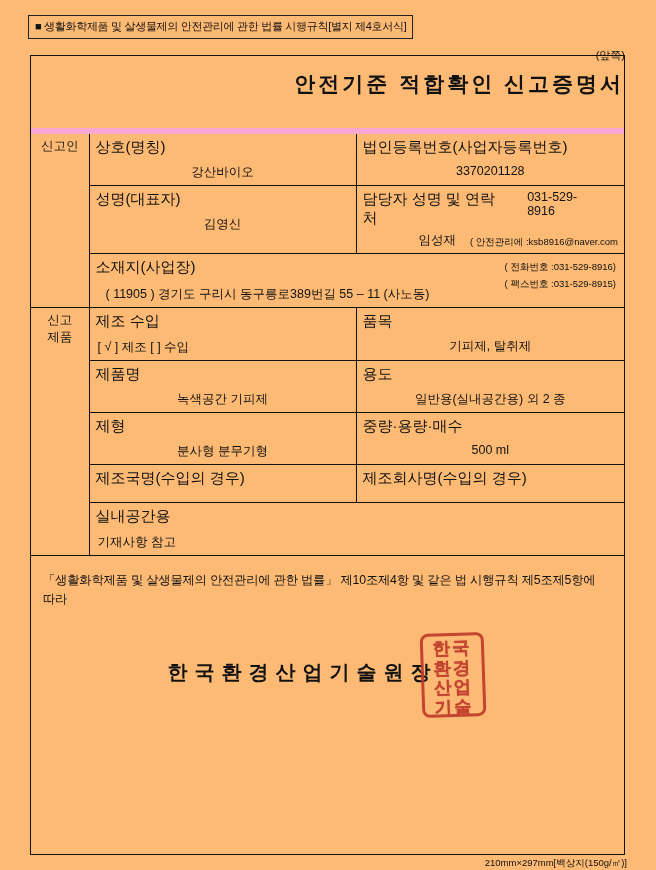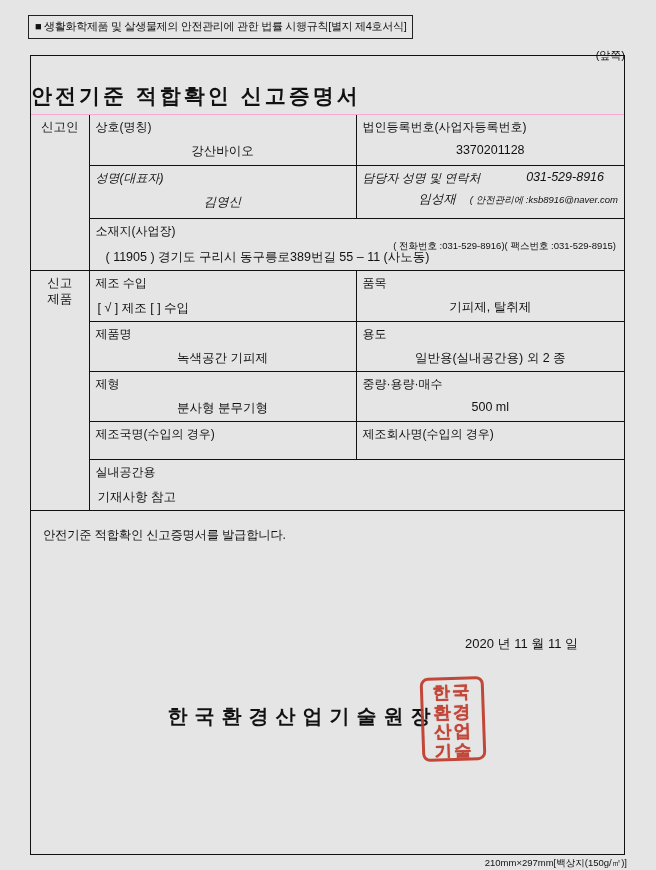--- a/index.html
+++ b/index.html
@@ -1,52 +1,52 @@
 <!DOCTYPE html>
 <html><head>
 <meta charset="utf-8">
 <style>
   * { margin:0; padding:0; box-sizing:border-box; }
   html,body { background:#ffffff; }
   body { font-family:"Liberation Sans","DejaVu Sans",sans-serif; color:#111; }
-  .page { width:656px; height:870px; background:#e5e5e5; position:relative; overflow:hidden; }
+  .page { width:656px; height:870px; background:#fdba74; position:relative; overflow:hidden; }
 
   .top-note-box { position:absolute; top:15px; left:28px; border:1px solid #222;
                   padding:3px 6px 4px; font-size:11px; letter-spacing:-0.3px; }
   .front-label { position:absolute; top:48px; right:31px; font-size:11px; }
 
   .cert-box { position:absolute; top:55px; left:30px; width:595px; height:800px;
               border:1.5px solid #111; }
   .report-no { margin:8px 0 0 10px; font-size:12px; }
-  .cert-title { margin-top:26px; text-align:left; font-size:21px; font-weight:bold;
+  .cert-title { margin-top:14px; text-align:right; font-size:21px; font-weight:bold;
                 letter-spacing:3px; }
 
-  .table-wrap { margin-top:4px; border-top:1px solid #f9a8d4; border-bottom:1px solid #111; }
+  .table-wrap { margin-top:30px; border-top:6px solid #f9a8d4; border-bottom:1px solid #111; }
   table.cert { width:100%; border-collapse:collapse; border-style:hidden; table-layout:fixed; }
   table.cert td { border:1px solid #111; vertical-align:top; padding:4px 6px; }
   col.c0 { width:58px; } col.c1 { width:267px; }
   td.section-cell { text-align:center; vertical-align:middle; font-size:12.5px; padding:0;
                     line-height:1.35; }
-  tr.h50 { height:50px; } tr.h53 { height:53px;font-style:italic; } tr.h52 { height:52px; }
+  tr.h50 { height:50px; } tr.h53 { height:53px; } tr.h52 { height:52px; }
   tr.h43 { height:43px; } tr.h44 { height:44px; } tr.h38 { height:38px; }
 
-  .lbl { font-size:12px; }
+  .lbl { font-size:15px; }
   .val { font-size:12.5px; }
   .val.center { text-align:center; margin-top:7px; }
   .val.leftind { margin:8px 0 0 2px; }
 
   .contact-line1 { display:flex; justify-content:space-between; align-items:flex-start;gap:19px; }
   .contact-line1 .phone { font-size:12.5px; margin-right:14px; }
   .contact-line2 { display:flex; margin-top:4px; align-items:center; }
   .contact-line2 .who { margin-left:56px; font-size:12.5px; }
   .contact-line2 .email { margin-left:auto; font-size:9.5px; margin-top:3px; }
 
   td.addr-cell { position:relative; }
-  .addr-contacts { position:absolute; right:8px; top:18px; font-size:9.5px; line-height:1.8;
-                   display:flex; flex-direction:row; }
+  .addr-contacts { position:absolute; right:8px; top:4px; font-size:9.5px; line-height:1.8;
+                   display:flex; flex-direction:column; }
   .addr-val { margin:9px 0 0 10px; font-size:12.5px; }
 
   .statement { margin:15px 14px 0 12px; font-size:12.3px; line-height:1.55;
                letter-spacing:-0.2px; }
   .issue-date { margin-top:90px; margin-right:46px; text-align:right; font-size:13px; }
 
   .issuer-row { position:relative; margin-top:22px; height:100px; }
   .issuer { position:absolute; left:0; right:50px; top:28px; text-align:center;
             font-size:20px; font-weight:bold; letter-spacing:7px; }
   .seal { position:absolute; left:390px; top:2px; width:64px; height:84px;
@@ -166,24 +166,23 @@
             <td colspan="2">
               <div class="lbl">실내공간용</div>
               <div class="val leftind">기재사항 참고</div>
             </td>
           </tr>
         </tbody>
       </table>
     </div>
 
     <div class="statement">
-      <div>안전기준 적합확인 신고증명서를 발급합니다.</div>
+      <div>「생활화학제품 및 살생물제의 안전관리에 관한 법률」 제10조제4항 및 같은 법 시행규칙 제5조제5항에 따라</div>
     </div>
 
-    <div class="issue-date">2020 년 11 월 11 일</div>
 
     <div class="issuer-row">
       <span class="issuer">한국환경산업기술원장</span>
       <span class="seal">
         <span class="seal-text">한국환경산업기술원장</span>
       </span>
     </div>
 
   </div>
 

